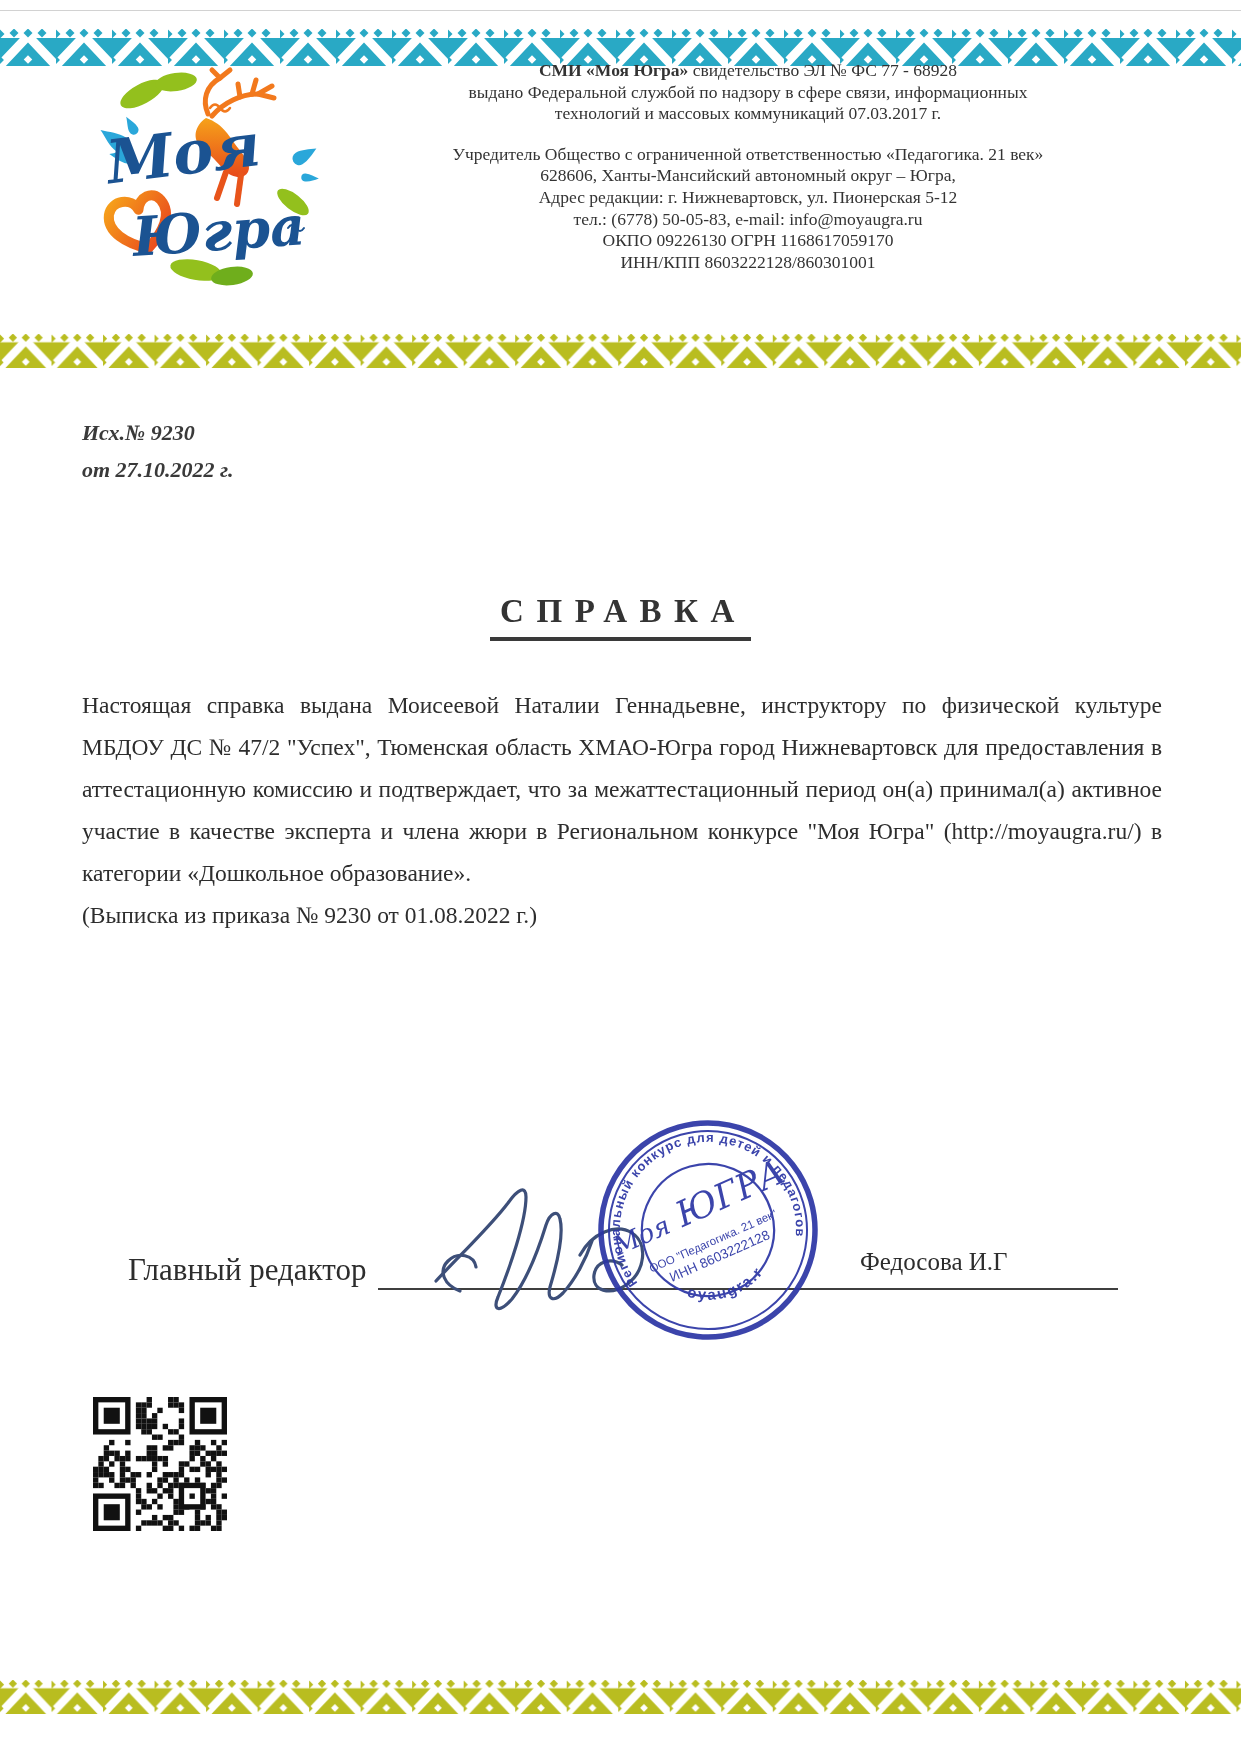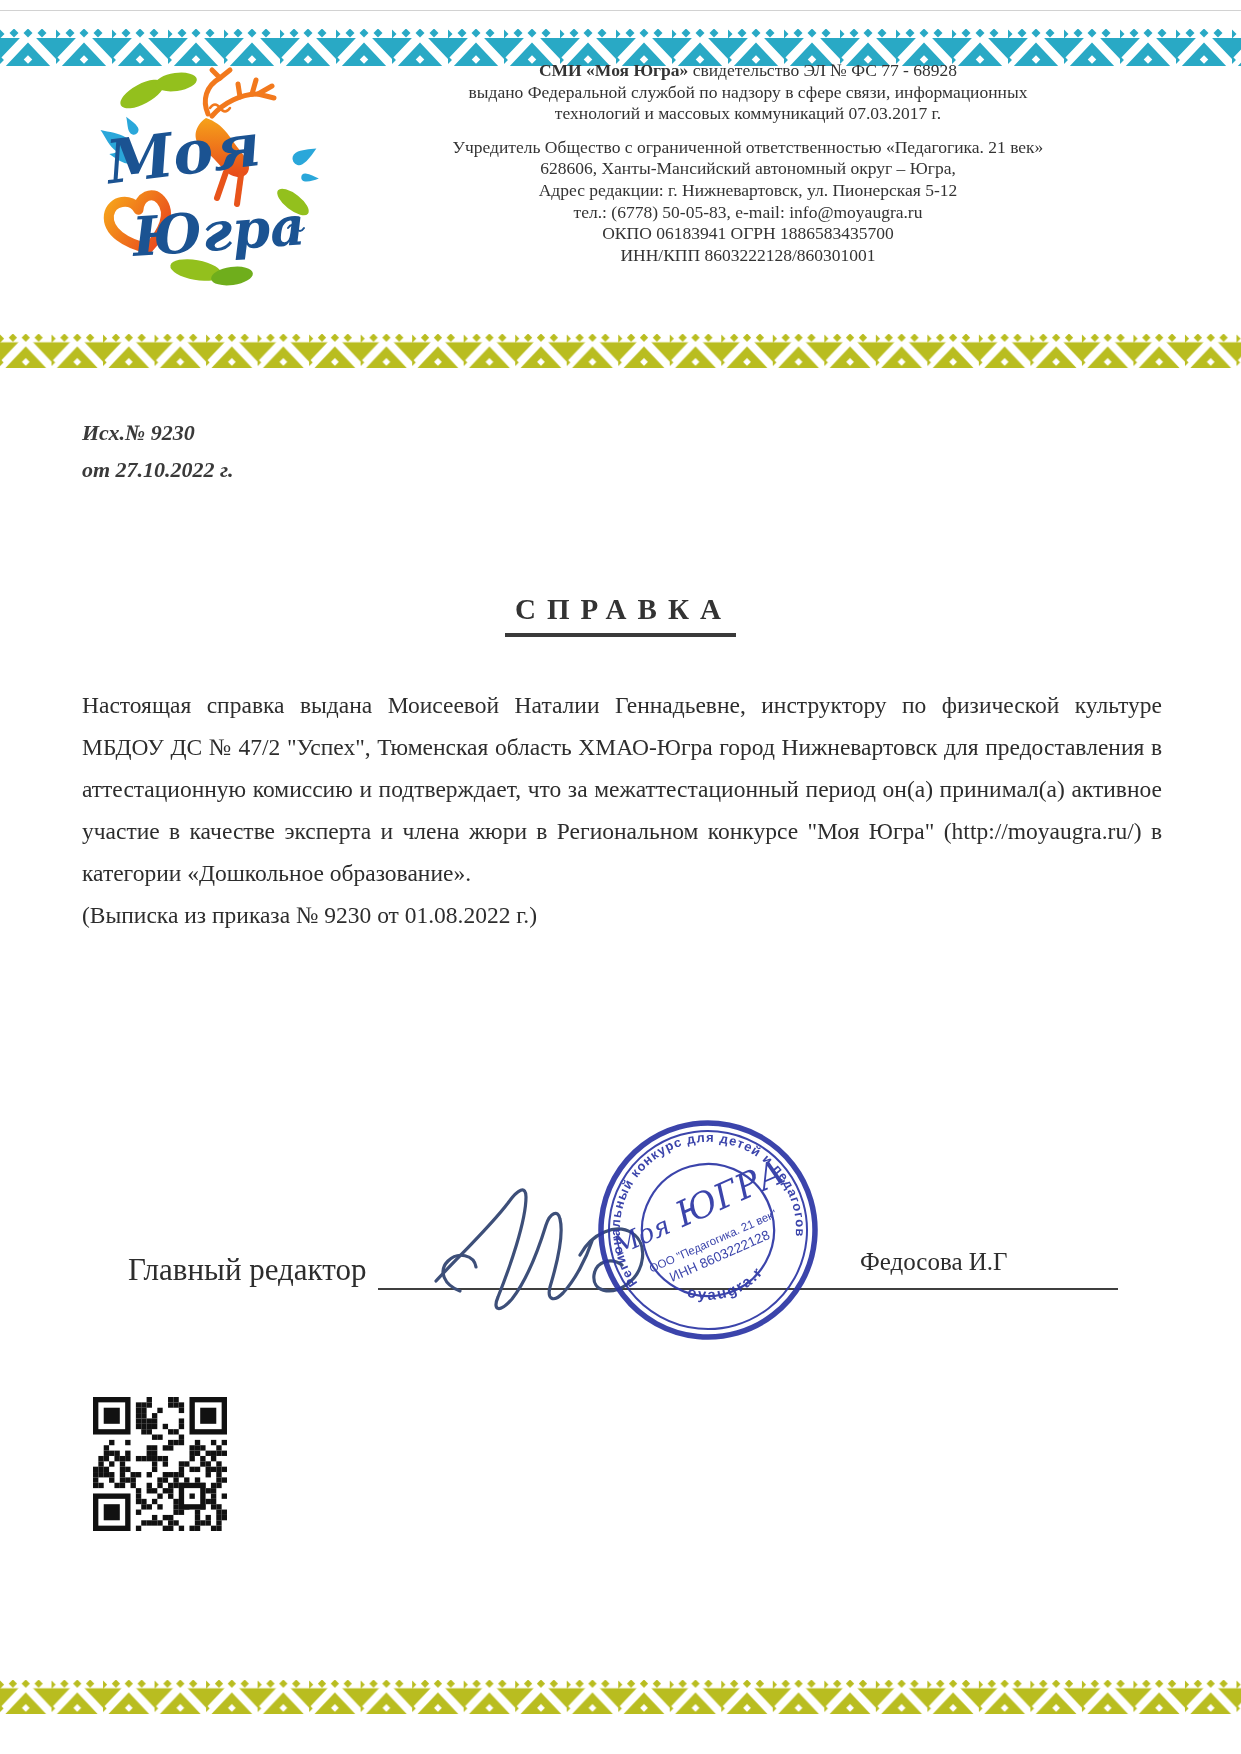--- a/index.html
+++ b/index.html
@@ -10,29 +10,29 @@
   .hairline{position:absolute;left:0;right:0;top:10px;height:1px;background:#d2d2d2;}
   .orn{position:absolute;left:0;right:0;}
   .orn-top{top:29px;height:37px;}
   .orn-mid{top:334px;height:34px;}
   .orn-bot{top:1680px;height:34px;}
   .logo{position:absolute;left:90px;top:52px;width:235px;height:235px;}
   .hdr{
     position:absolute;left:358px;top:60px;width:780px;
     font-size:17.5px;line-height:21.6px;color:#333;text-align:center;
   }
-  .hdr .org{margin-top:12px;}
+  .hdr .org{margin-top:19px;}
   .hdr b{font-weight:bold;}
   .ref{
     position:absolute;left:82px;top:414px;
     font-size:22px;font-weight:bold;font-style:italic;line-height:37px;color:#3a3a3a;
   }
   .title-wrap{position:absolute;left:0;right:0;top:593px;text-align:center;}
   .title-wrap span{
-    display:inline-block;font-size:29px;font-weight:bold;color:#333;
+    display:inline-block;font-size:33px;font-weight:bold;color:#333;
     letter-spacing:.38em;border-bottom:4px solid #3a3a3a;padding:0 4px 7px 10px;
   }
   .body-text{
     position:absolute;left:82px;top:684px;width:1080px;
     font-size:23.5px;line-height:42px;color:#2d2d2d;
   }
   .body-text p{margin:0;}
   .body-text .main{text-align:justify;}
   .body-text b{font-weight:normal;}
   .sign-area{position:absolute;left:82px;top:1105px;width:1080px;height:290px;}
@@ -123,21 +123,21 @@
     <div>
       <div><b>СМИ «Моя Югра»</b><span> свидетельство ЭЛ № ФС 77 - 68928</span></div>
       <div>выдано Федеральной службой по надзору в сфере связи, информационных</div>
       <div>технологий и массовых коммуникаций 07.03.2017 г.</div>
     </div>
     <div class="org">
       <div>Учредитель Общество с ограниченной ответственностью «Педагогика. 21 век»</div>
       <div>628606, Ханты-Мансийский автономный округ – Югра,</div>
       <div>Адрес редакции: г. Нижневартовск, ул. Пионерская 5-12</div>
       <div>тел.: (6778) 50-05-83, e-mail: info@moyaugra.ru</div>
-      <div>ОКПО 06183941 ОГРН 1886583435700</div>
+      <div>ОКПО 09226130 ОГРН 1168617059170</div>
       <div>ИНН/КПП 8603222128/860301001</div>
     </div>
   </div>
 
   <svg class="orn orn-mid" width="1241" height="34" viewBox="0 0 1241 34" preserveAspectRatio="none">
     <defs>
       <pattern id="ornG1" width="56" height="37" patternUnits="userSpaceOnUse" patternTransform="scale(0.92)">
         <rect x="0" y="9" width="56" height="28" fill="#b9bd20"></rect>
         <path d="M-6,43 L28,7 L62,43" stroke="#ffffff" stroke-width="9" fill="none"></path>
         <g fill="#b9bd20">

